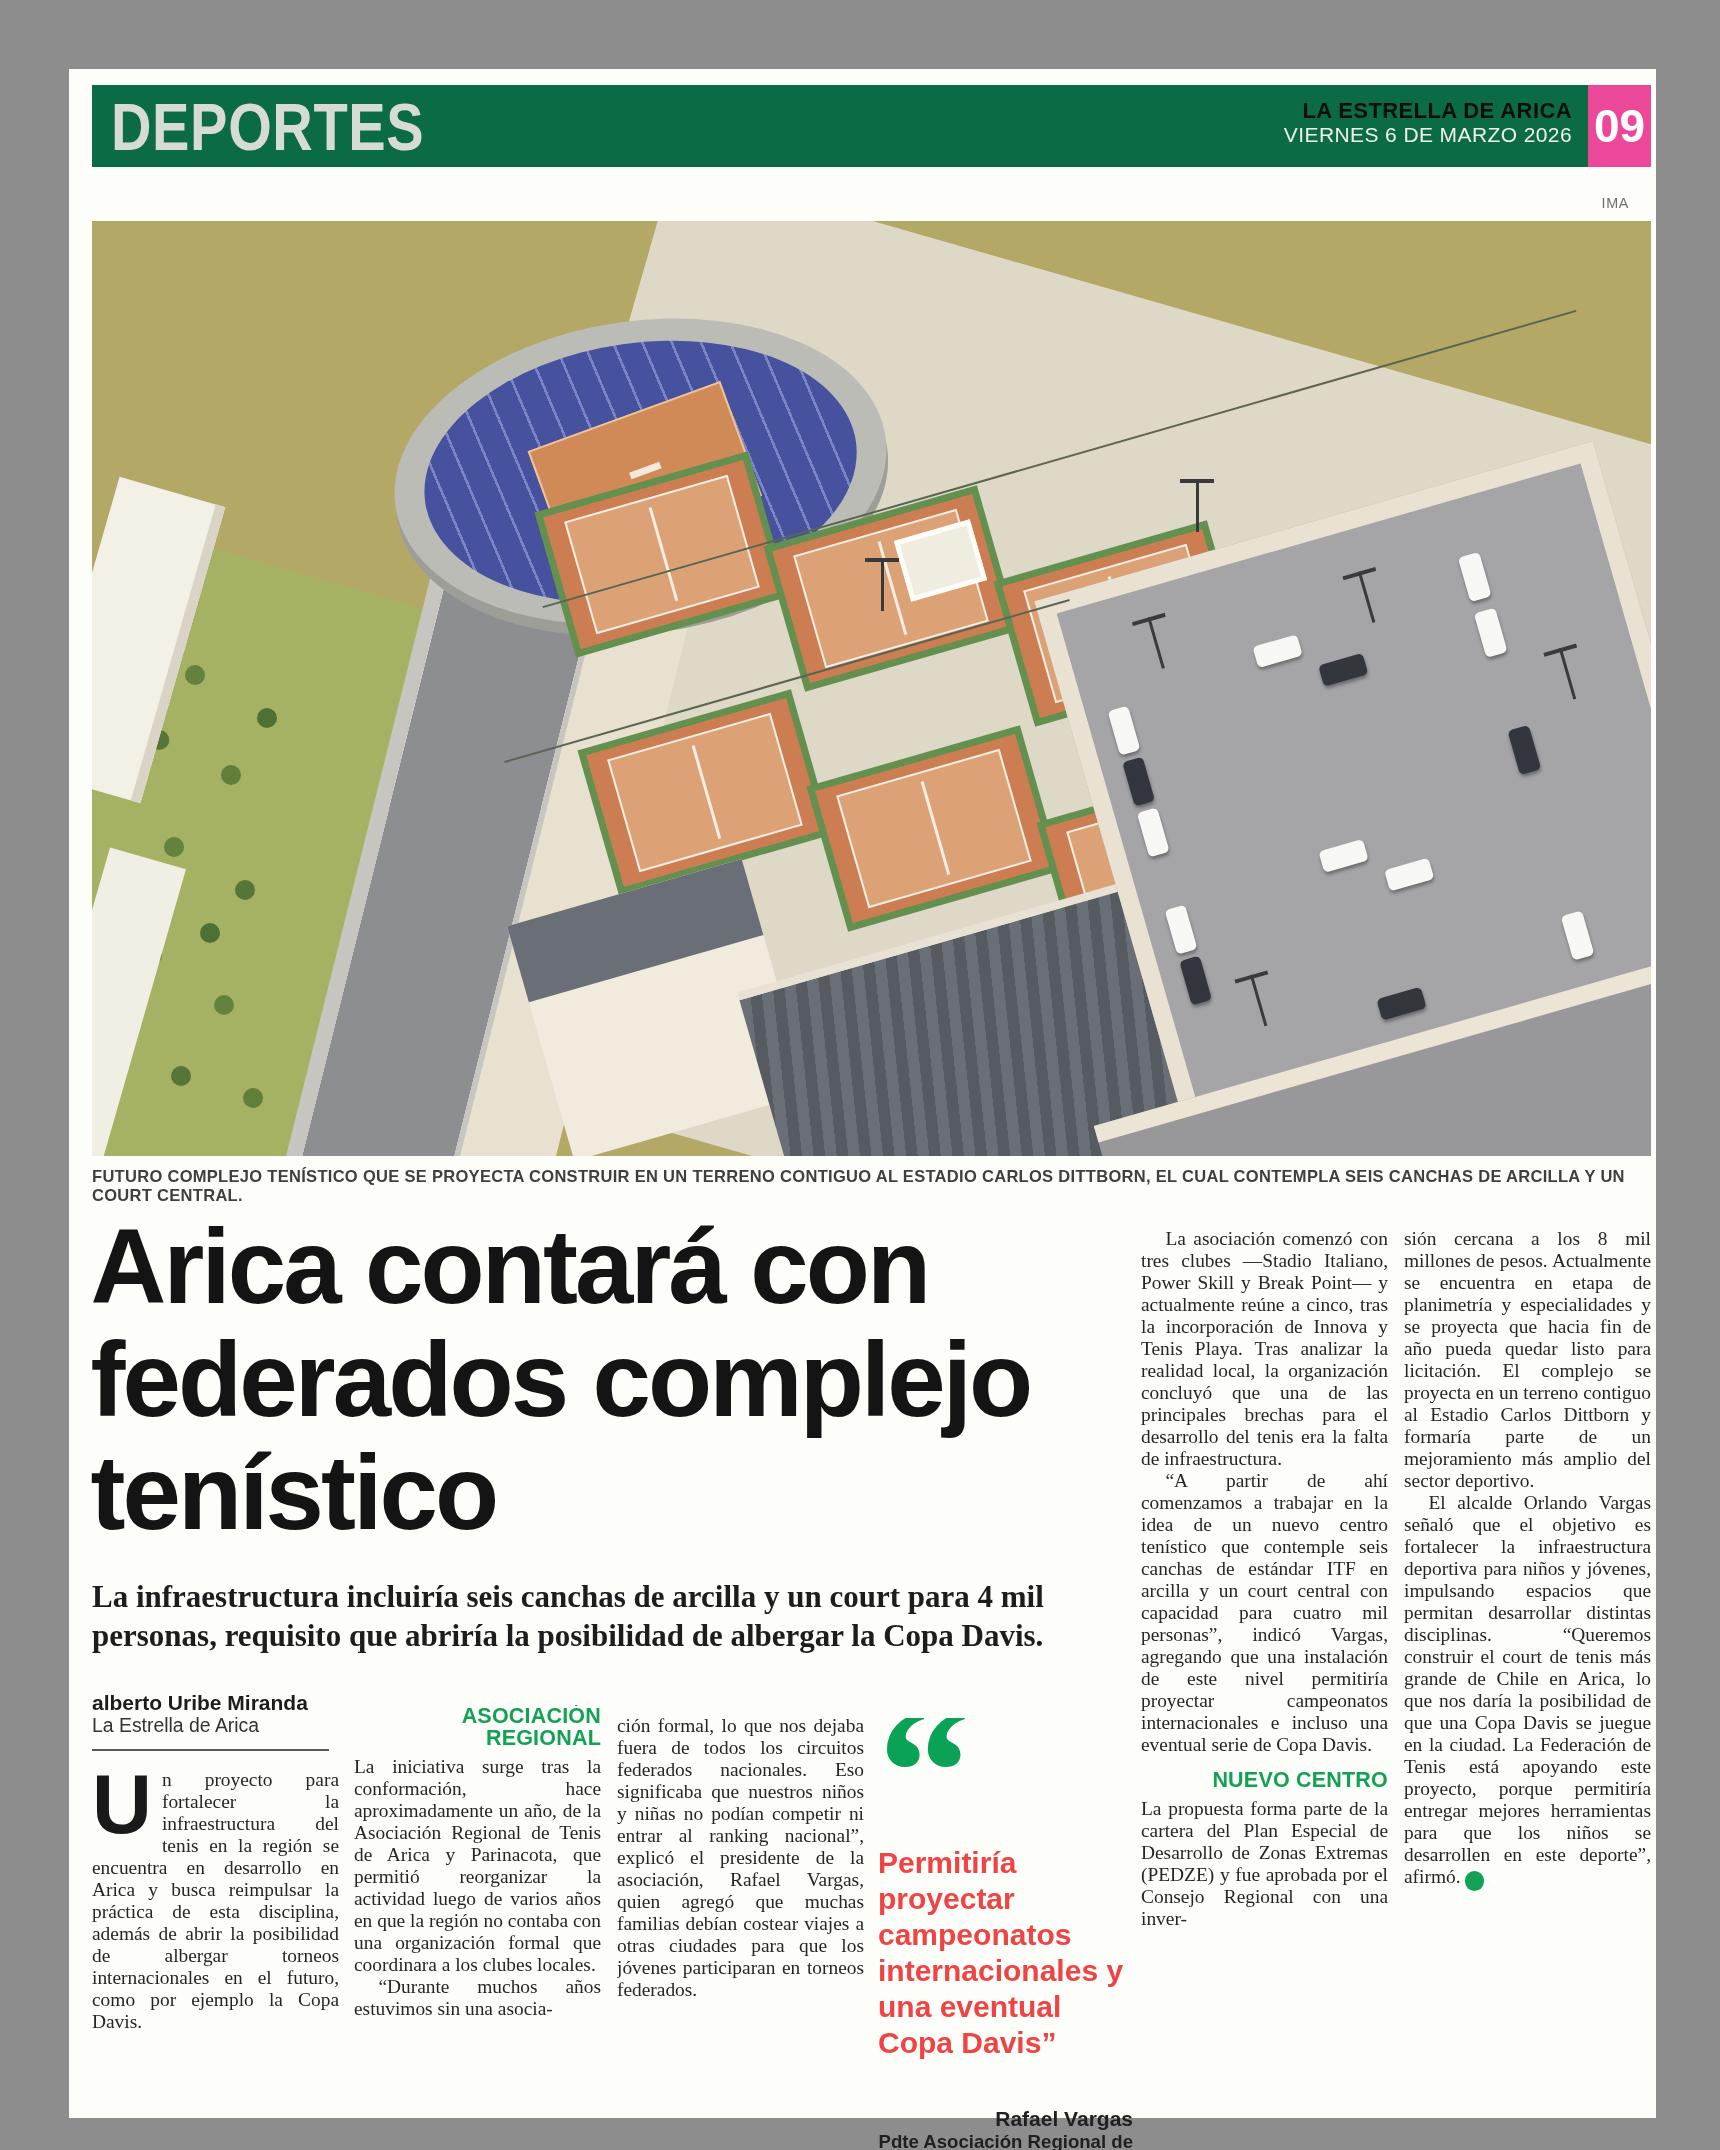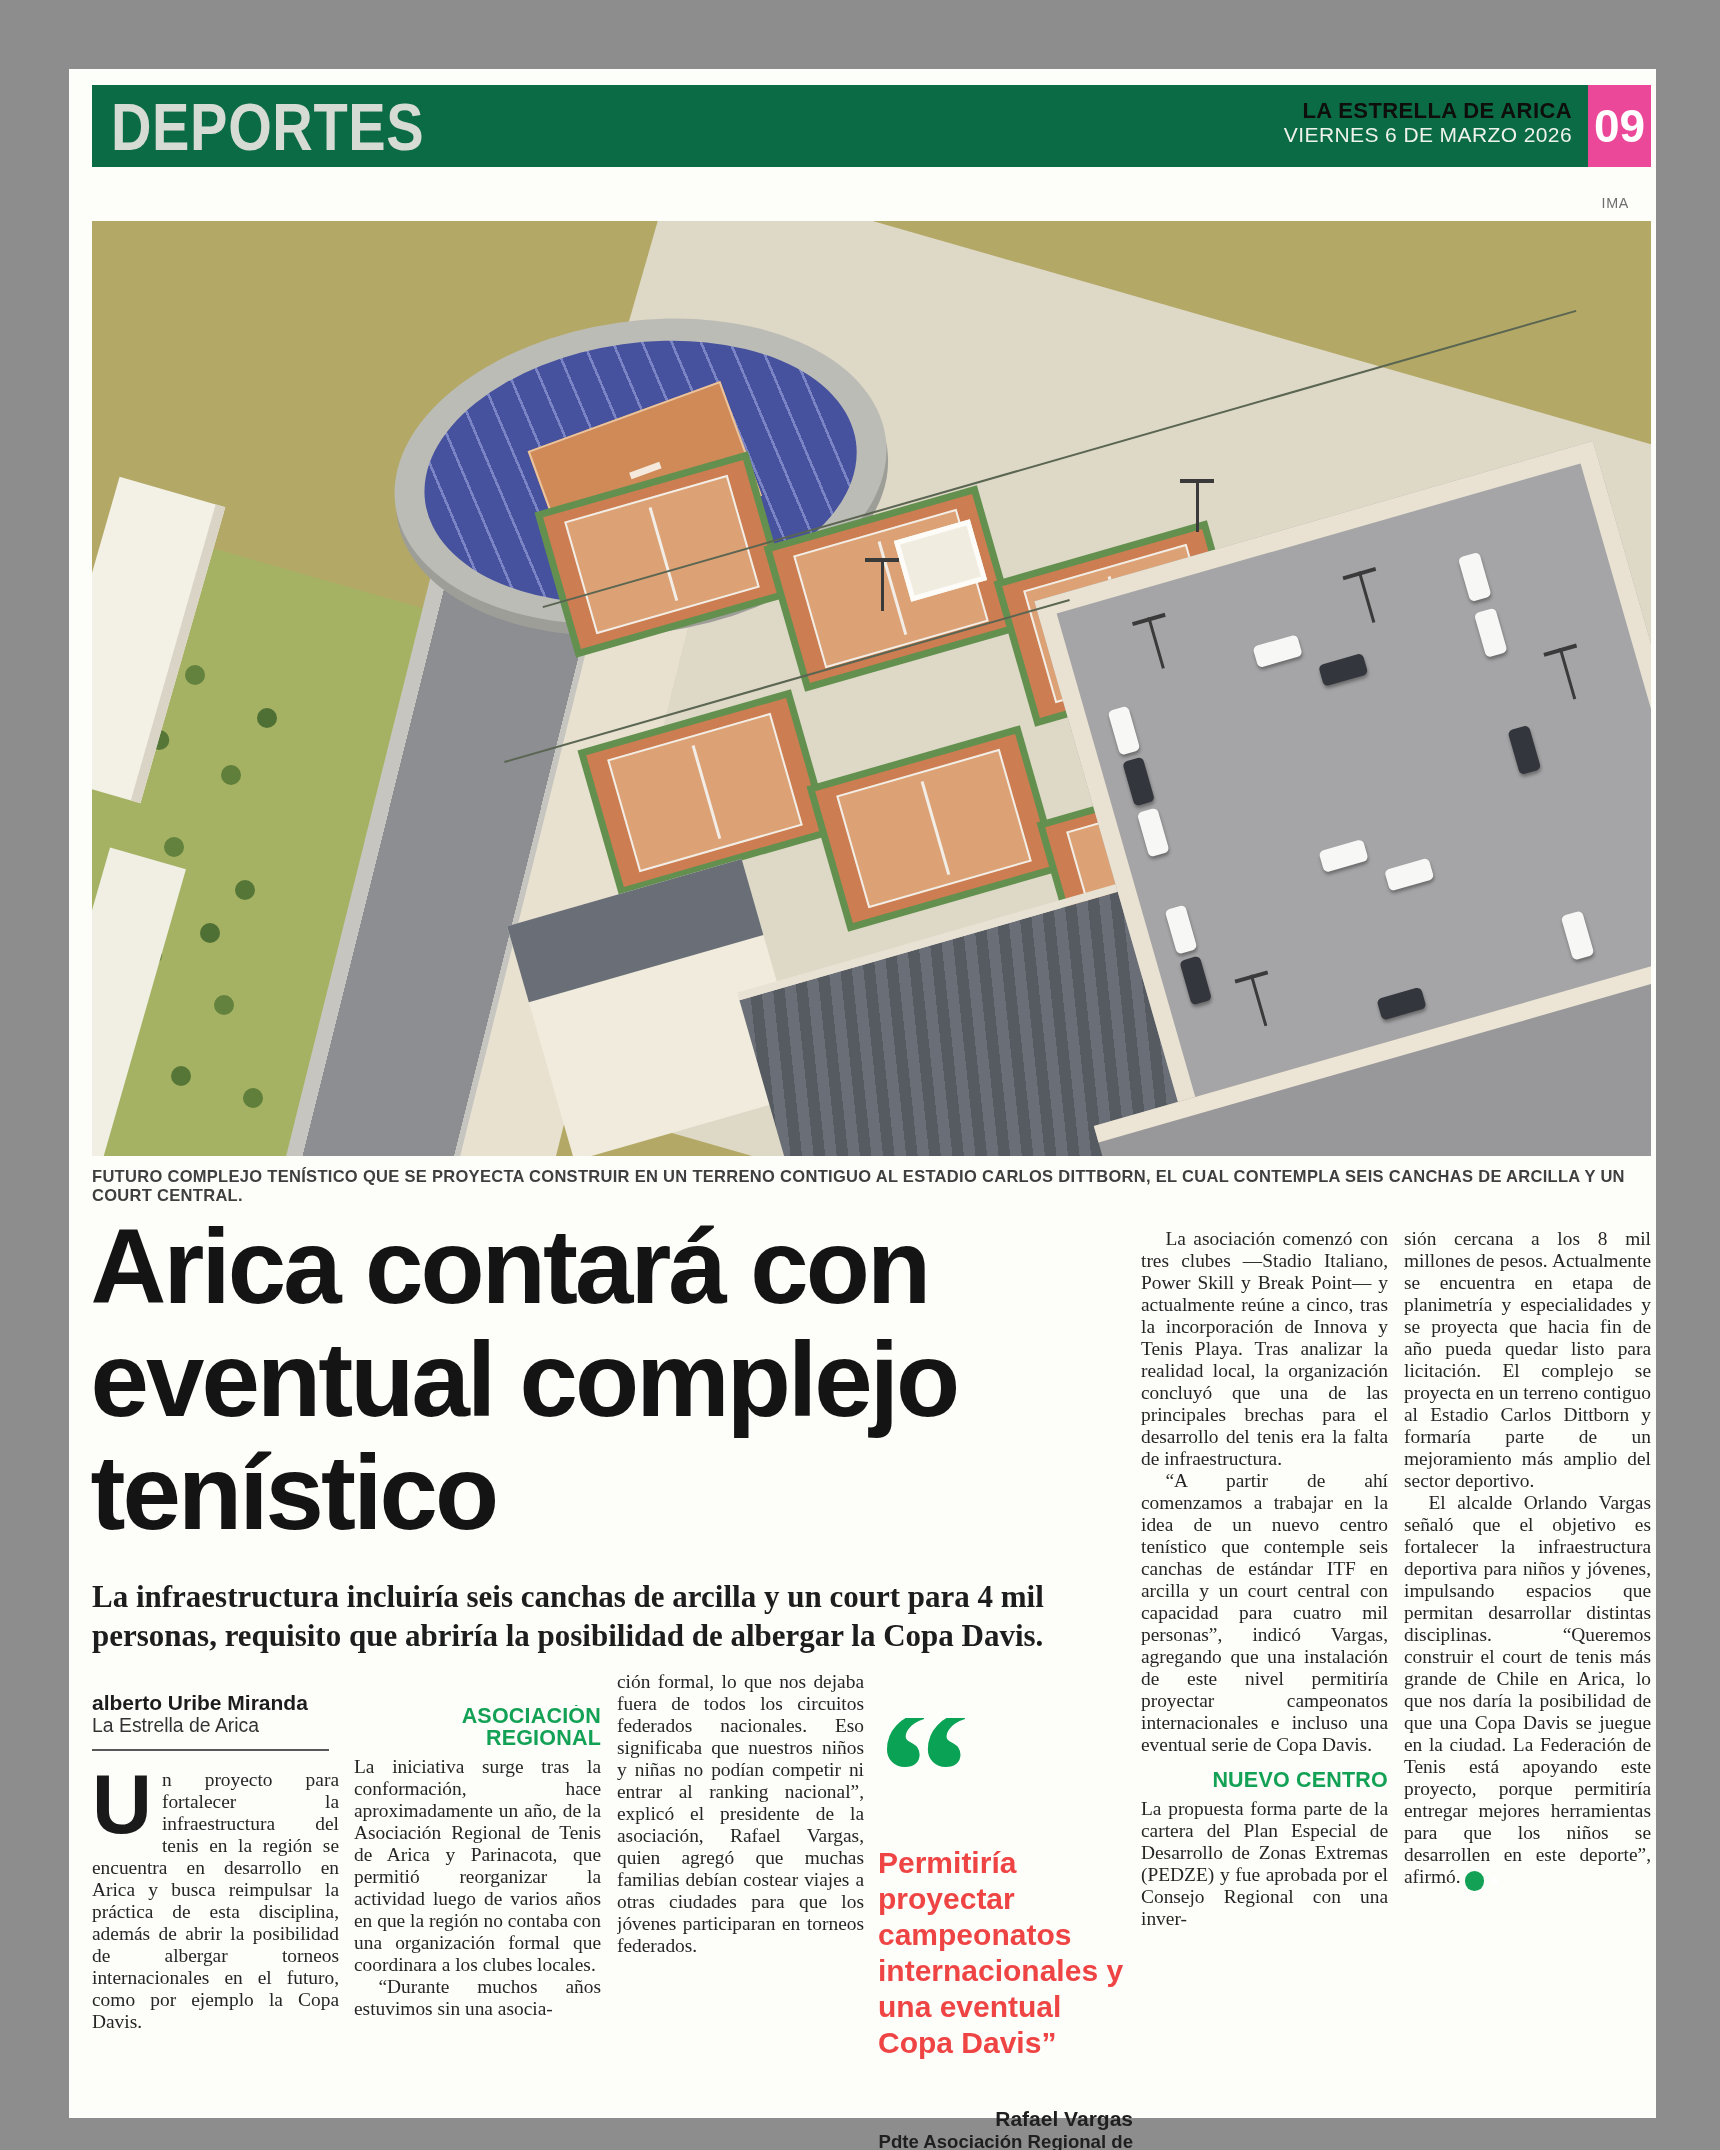--- a/index.html
+++ b/index.html
@@ -70,21 +70,21 @@
   .byline{position:absolute;left:23px;top:1622px;width:245px;}
   .byline .author{font-size:21px;font-weight:bold;color:#1c1c1c;line-height:1.1;}
   .byline .org{font-size:19.4px;color:#333;line-height:1.2;}
   .byline .rule{margin-top:11.5px;border-top:2.9px solid #585858;width:237px;}
   .col{position:absolute;width:247px;font-family:"Liberation Serif",serif;font-size:19.4px;
        line-height:22px;color:#262626;text-align:justify;overflow:hidden;}
   .col p{margin:0;}
   .col p.ind{text-indent:24.4px;}
   .col1{left:23px;top:1700px;height:344px;}
   .col2{left:285px;top:1636px;height:409px;}
-  .col3{left:548px;top:1602px;height:399px;}
+  .col3{left:548px;top:1646px;height:399px;}
   .col5{left:1072px;top:1159px;height:895px;}
   .col6{left:1335px;top:1159px;height:895px;}
   .subhead{font-family:"Liberation Sans",sans-serif;font-size:21.5px;font-weight:bold;color:#12a155;
            letter-spacing:0.2px;margin-bottom:7.2px;text-align:right;}
   .subhead2{margin-top:13px;}
   .dropcap{float:left;font-family:"Liberation Sans",sans-serif;font-weight:bold;font-size:83px;
            line-height:63px;color:#1a1a1a;margin:4.3px 10px 0 0;}
   .endmark{display:inline-block;width:19.4px;height:19.4px;border-radius:50%;background:#12a155;color:#fff;
            font-size:13.6px;line-height:19.4px;text-align:center;vertical-align:-2.2px;margin-left:4.3px;
            font-family:"DejaVu Sans",sans-serif;}
@@ -193,21 +193,21 @@
     <div class="fence" style="left:430px;top:237px;width:1075px;"></div>
     <div class="fence" style="left:401px;top:459px;width:588px;"></div>
     <div class="pole" style="left:789px;top:337px;"></div>
     <div class="pole" style="left:1104px;top:258px;"></div>
   </div>
 
   <div class="caption">FUTURO COMPLEJO TENÍSTICO QUE SE PROYECTA CONSTRUIR EN UN TERRENO CONTIGUO AL ESTADIO CARLOS DITTBORN, EL CUAL CONTEMPLA SEIS CANCHAS DE ARCILLA Y UN COURT CENTRAL.</div>
 
   <div class="headline">
     <div>Arica contará con</div>
-    <div>eventual complejo</div>
+    <div>federados complejo</div>
     <div>tenístico</div>
   </div>
 
   <div class="deck">La infraestructura incluiría seis canchas de arcilla y un court para 4 mil personas, requisito que abriría la posibilidad de albergar la Copa Davis.</div>
 
   <div class="byline">
     <div class="author">alberto Uribe Miranda</div>
     <div class="org">La Estrella de Arica</div>
     <div class="rule"></div>
   </div>

